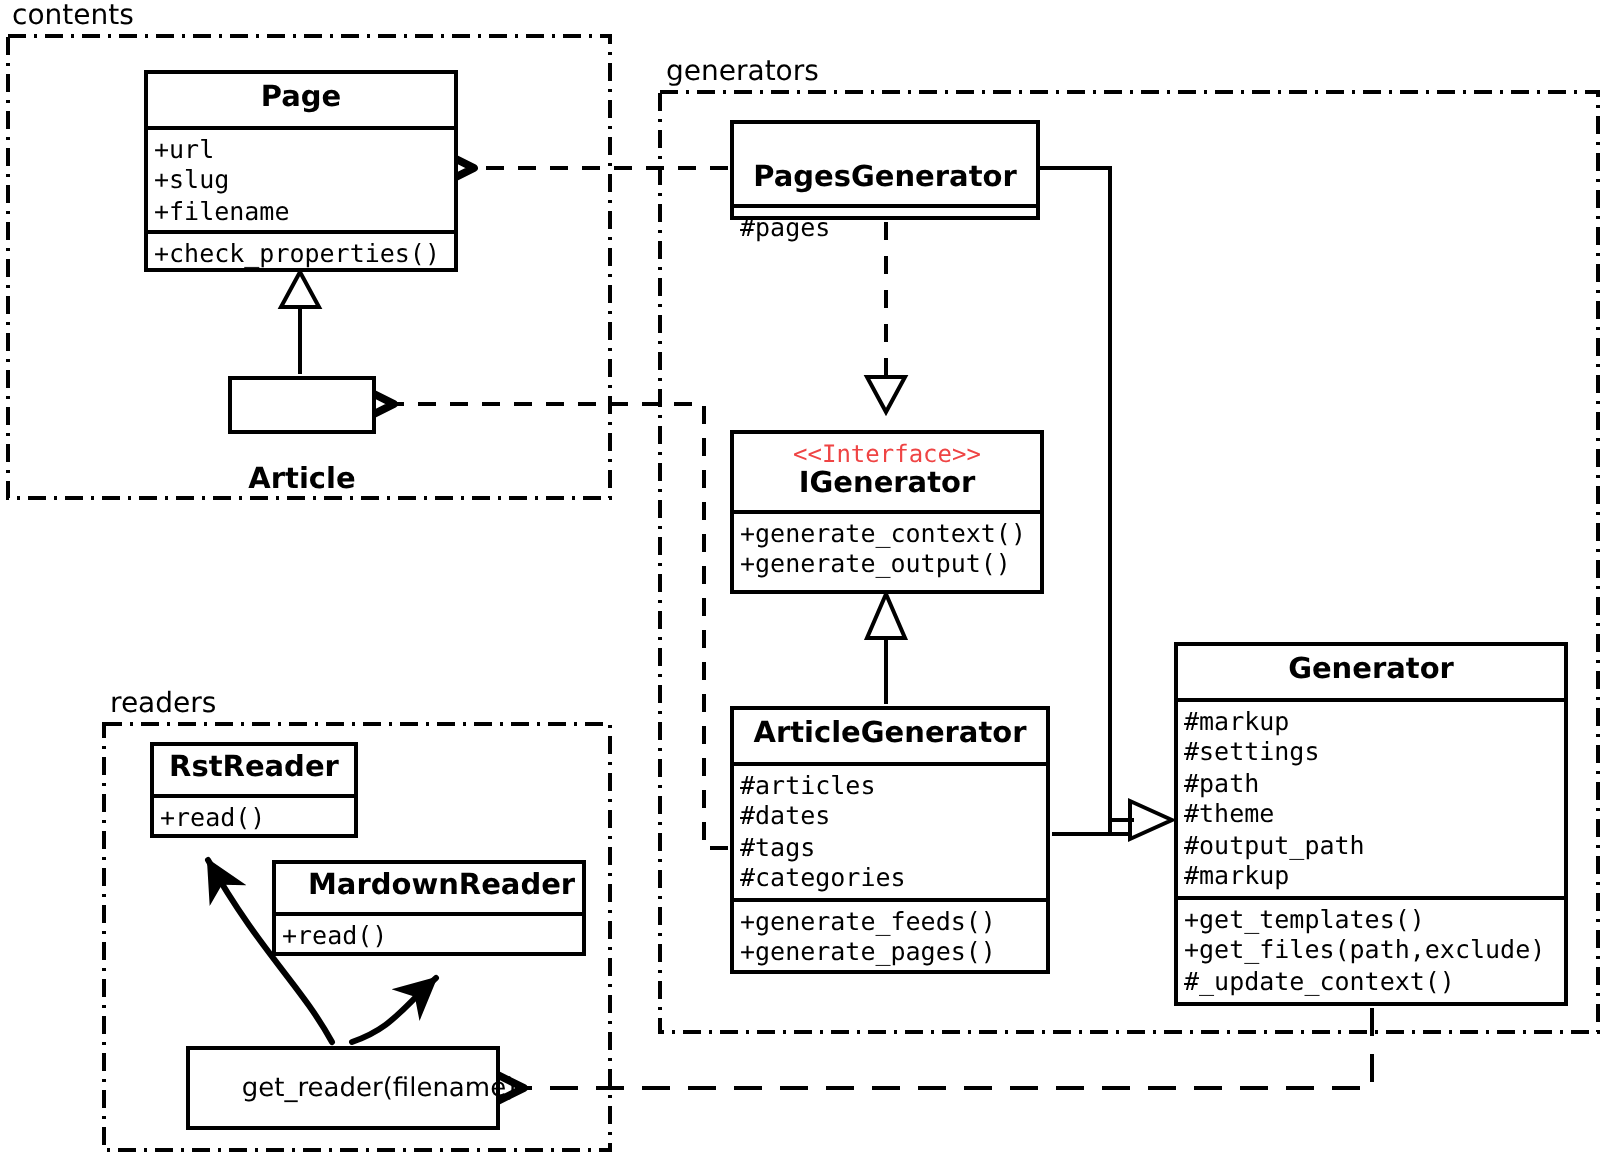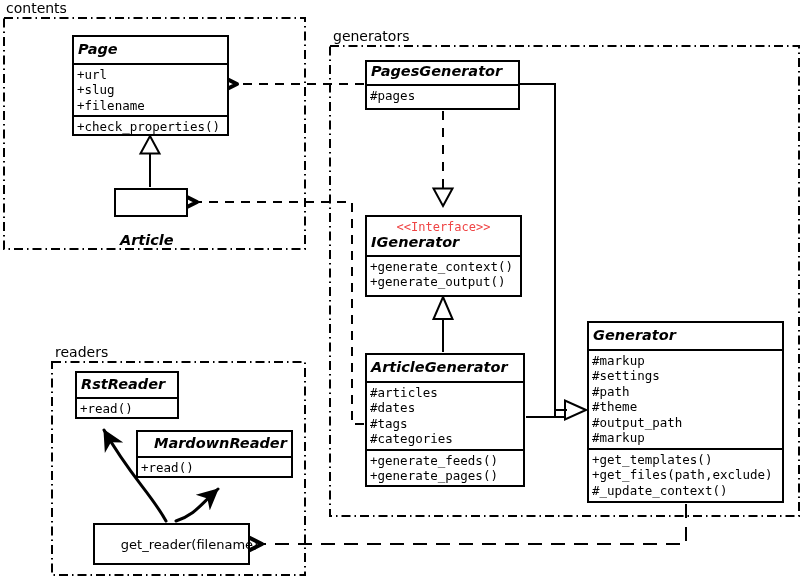--- a/index.html
+++ b/index.html
@@ -37,27 +37,27 @@
     border: 2px solid #000;
     background: #fff;
     box-sizing: border-box;
   }
   .umlbox .sec {
     border-bottom: 2px solid #000;
     box-sizing: border-box;
   }
   .umlbox .sec:last-child { border-bottom: none; }
   .cls-title {
+    text-align: center;
     font-family: "DejaVu Sans", sans-serif;
     font-weight: bold;
     font-size: 14.5px;
     color: #000;
     line-height: 1;
     padding: 5px 4px 6px 4px;
-    font-style: italic;
   }
   .cls-stereotype {
     text-align: center;
     font-family: "DejaVu Sans Mono", monospace;
     font-size: 12px;
     color: #ef4444;
     line-height: 1;
     padding-top: 4px;
   }
   .cls-members {
@@ -180,21 +180,21 @@
     <div class="sec cls-members">
       <div>+check_properties()</div>
     </div>
   </div>
 
   <div class="umlbox" style="left:114px; top:188px; width:74px; height:29px;">
     <div class="cls-title" style="padding:15px 4px 4px 4px;margin-top:28px;">Article</div>
   </div>
 
   <div class="umlbox" style="left:365px; top:60px; width:155px; height:50px;">
-    <div class="sec cls-title" style="padding:2px 4px 5px 4px;">PagesGenerator</div>
+    <div class="sec cls-title" style="padding:20px 4px 5px 4px;">PagesGenerator</div>
     <div class="sec cls-members">
       <div>#pages</div>
     </div>
   </div>
 
   <div class="umlbox" style="left:365px; top:215px; width:157px; height:82px;">
     <div class="sec" style="padding-bottom:4px;">
       <div class="cls-stereotype">&lt;&lt;Interface&gt;&gt;</div>
       <div class="cls-title" style="padding:2px 4px 1px 4px;">IGenerator</div>
     </div>

